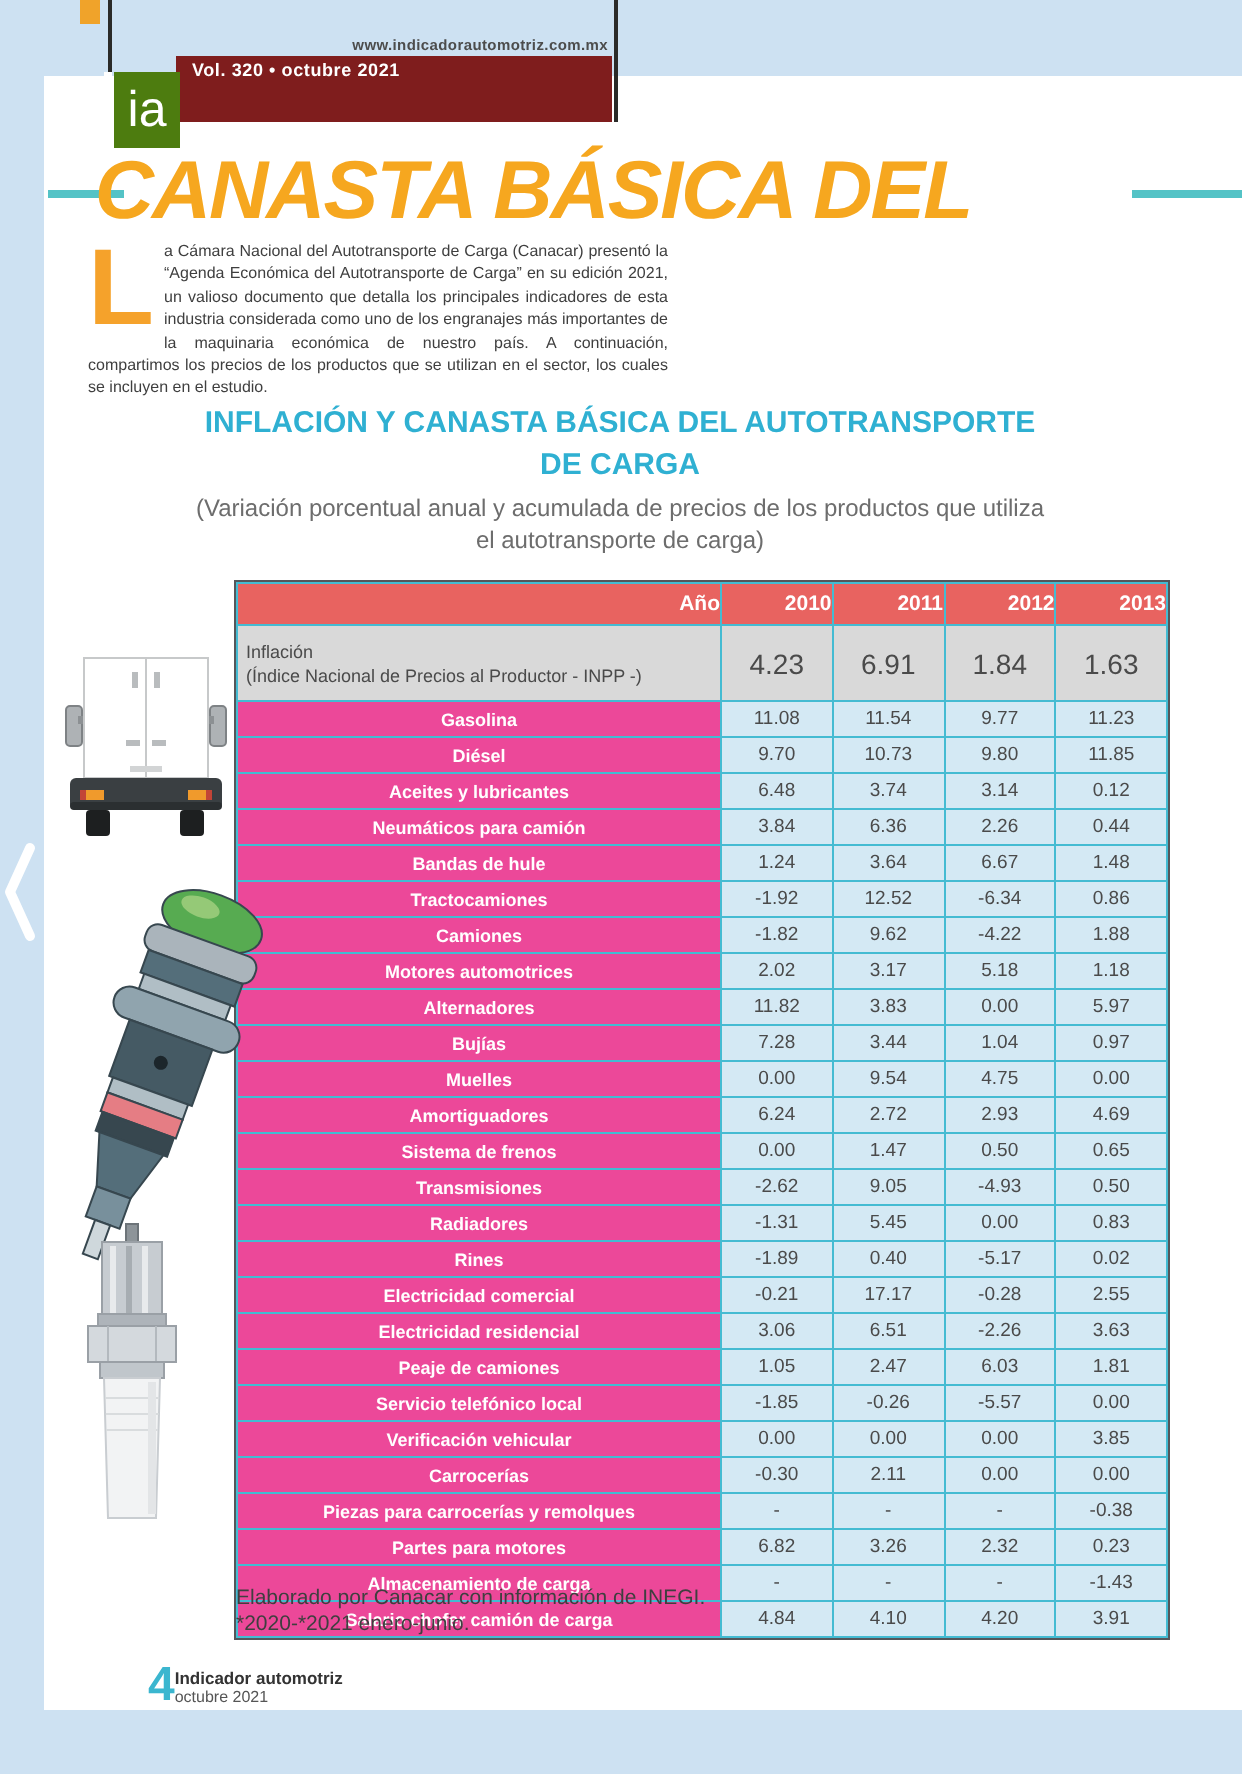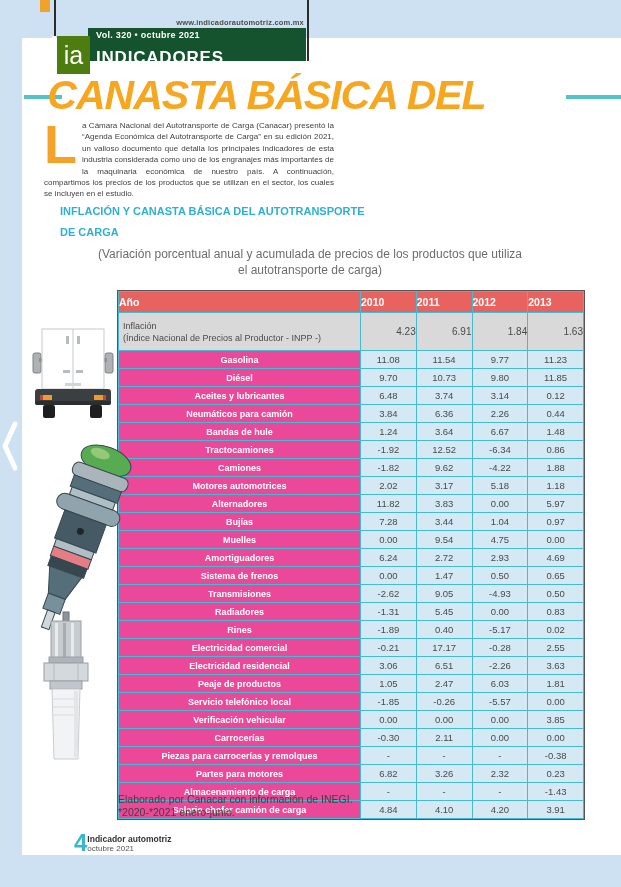--- a/index.html
+++ b/index.html
@@ -8,52 +8,52 @@
   
   .band-top{position:absolute;left:0;top:0;width:621px;height:38px;background:#cde1f2;}
   .band-left{position:absolute;left:0;top:38px;width:22px;height:817px;background:#cde1f2;}
   .band-bottom{position:absolute;left:0;top:855px;width:621px;height:32px;background:#cde1f2;}
   
   .rule-left{position:absolute;left:54px;top:0;width:2px;height:37px;background:#2b2b29;}
   .rule-right{position:absolute;left:307px;top:0;width:2px;height:61px;background:#2b2b29;}
   .orange-chip{position:absolute;left:40px;top:0;width:10px;height:12px;background:#f0a32a;}
   .url-text{position:absolute;top:18px;left:88px;width:216px;text-align:right;
             font-size:7.5px;font-weight:bold;color:#4c4c4c;letter-spacing:0.2px;}
-  .black-bar{position:absolute;left:88px;top:28px;width:218px;height:33px;background:#14532d;
+  .black-bar{position:absolute;left:88px;top:28px;width:218px;height:33px;background:#7f1d1d;
              color:#fff;padding:2px 0 0 8px;box-sizing:border-box;}
   .black-bar .vol{font-size:9px;font-weight:bold;letter-spacing:0.3px;}
-  .black-bar .sect{font-size:17px;font-weight:bold;letter-spacing:0.8px;margin-top:8px;}
+  .black-bar .sect{font-size:17px;font-weight:bold;letter-spacing:0.8px;margin-top:18px;}
   .logo{position:absolute;left:52px;top:36px;width:38px;height:38px;}
   .logo .lbar{position:absolute;left:0;top:0;width:4px;height:38px;background:#ffffff;}
   .logo .box{position:absolute;left:5px;top:0;width:33px;height:38px;background:#4d7c0f;
              color:#fff;font-weight:normal;font-size:25px;text-align:center;line-height:38px;}
   
   .main-title{position:absolute;left:0;top:72px;width:533px;text-align:center;
               font-size:41px;font-weight:bold;font-style:italic;color:#f6a71f;letter-spacing:-1px;}
   .dash{position:absolute;height:4px;background:#54c3c6;top:95px;}
   .dash.l{left:24px;width:38px;}
   .dash.r{left:566px;width:55px;}
   
   .intro{position:absolute;left:44px;top:120px;width:290px;font-size:8px;line-height:11.4px;
          color:#3f3f3f;text-align:justify;}
   .dropcap{float:left;font-size:54px;line-height:44px;font-weight:bold;color:#f5a22b;
            padding:2px 5px 0 0;}
   
-  .sec-heading{position:absolute;left:60px;top:201px;width:500px;
-               font-size:11px;font-weight:bold;color:#2fb0d2;line-height:21px;}
+  .sec-heading{position:absolute;left:60px;top:201px;width:500px;text-align:center;
+               font-size:15px;font-weight:bold;color:#2fb0d2;line-height:21px;}
   .sec-subtitle{position:absolute;left:60px;top:247px;width:500px;text-align:center;
                 font-size:12px;color:#6d6d6d;line-height:15.5px;}
   
   .table-wrap{position:absolute;left:117px;top:290px;border:1px solid #55565a;}
   table.inflation{border-collapse:collapse;table-layout:fixed;width:465px;}
   table.inflation th,table.inflation td{border:1px solid #44bbd2;overflow:hidden;
       white-space:nowrap;padding:0;}
   table.inflation thead th{background:#e86360;color:#fff;font-size:10.5px;font-weight:bold;
-      height:20px;text-align:left;}
-  .row-inflation td{background:#d9d9d9;height:33px;font-size:10px;color:#4a4a4a;text-align:right;}
+      height:20px;text-align:right;}
+  .row-inflation td{background:#d9d9d9;height:33px;font-size:14px;color:#4a4a4a;text-align:center;}
   .row-inflation td.cell-label-gray{text-align:left;padding:2px 4px;font-size:9px;line-height:12px;
       white-space:normal;}
   .row-product td{height:17px;text-align:center;}
   .row-product td.cell-red{background:#ec4899;color:#ffffff;font-weight:bold;font-size:9px;}
   .row-product td.cell-blue{background:#d4e9f4;color:#4a4a4a;font-size:9.5px;}
   
   .notes{position:absolute;left:118px;top:793px;font-size:10.5px;color:#3f3f3f;line-height:13px;}
   .footer{position:absolute;left:74px;top:832px;display:flex;align-items:flex-start;}
   .footer .pnum{font-size:24px;font-weight:bold;color:#3bb6cf;line-height:22px;}
   .footer .fmeta{padding-top:3px;}
@@ -252,21 +252,21 @@
             <td class="cell-blue">2.55</td>
           </tr>
           <tr class="row-product">
             <td class="cell-red">Electricidad residencial</td>
             <td class="cell-blue">3.06</td>
             <td class="cell-blue">6.51</td>
             <td class="cell-blue">-2.26</td>
             <td class="cell-blue">3.63</td>
           </tr>
           <tr class="row-product">
-            <td class="cell-red">Peaje de productos</td>
+            <td class="cell-red">Peaje de camiones</td>
             <td class="cell-blue">1.05</td>
             <td class="cell-blue">2.47</td>
             <td class="cell-blue">6.03</td>
             <td class="cell-blue">1.81</td>
           </tr>
           <tr class="row-product">
             <td class="cell-red">Servicio telefónico local</td>
             <td class="cell-blue">-1.85</td>
             <td class="cell-blue">-0.26</td>
             <td class="cell-blue">-5.57</td>

